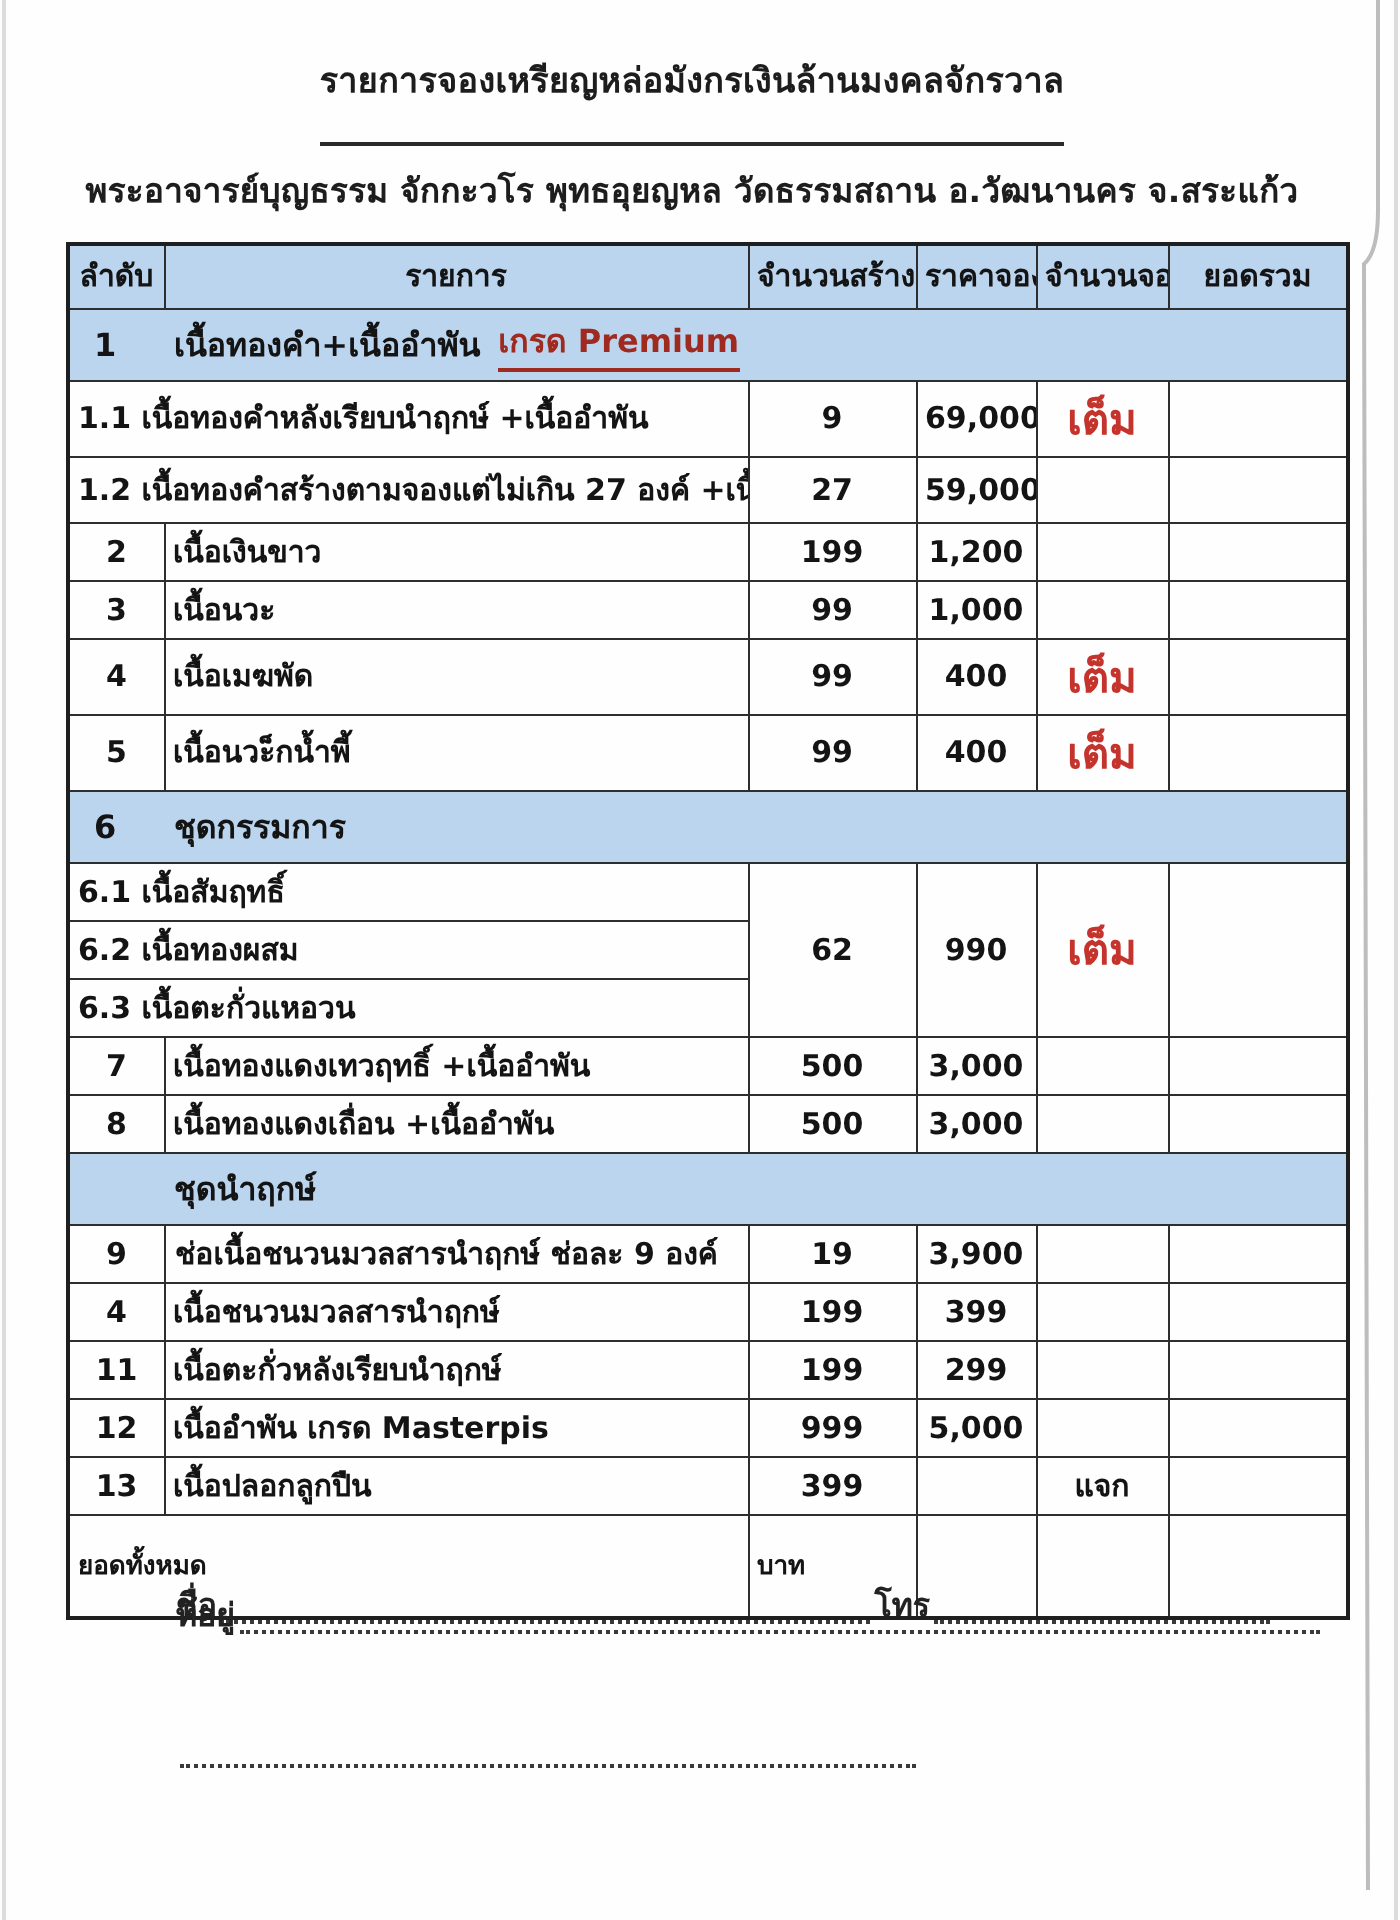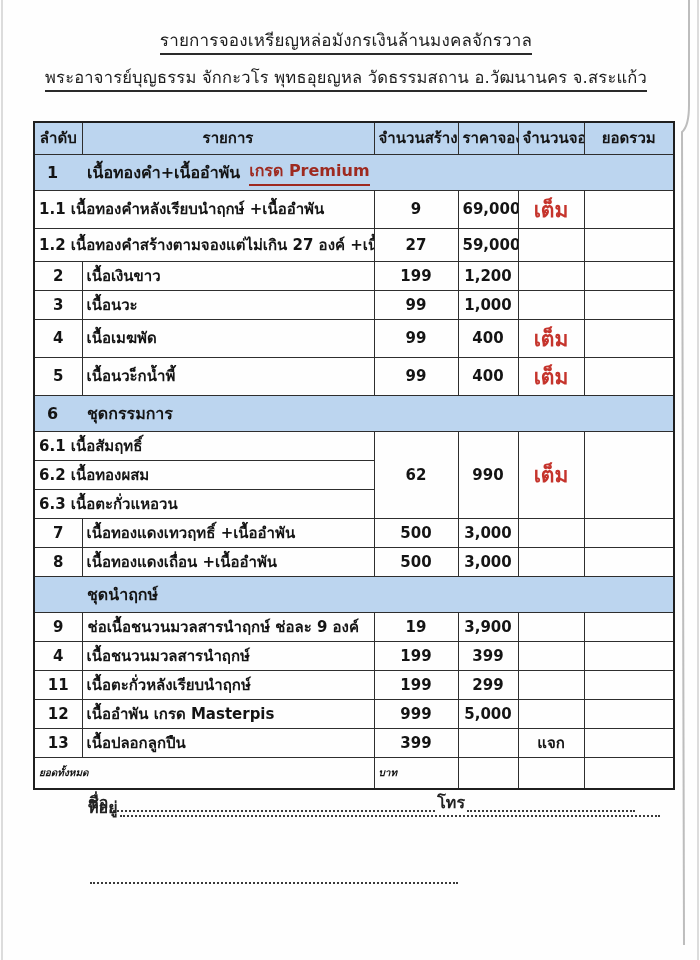--- a/index.html
+++ b/index.html
@@ -7,22 +7,22 @@
   body { font-family:"DejaVu Sans","Liberation Sans",sans-serif; color:#161616; }
   .page {
     position:relative; width:700px; height:960px; background:#fefefe; overflow:hidden;
   }
   .edge-left { position:absolute; left:1px; top:0; width:2px; height:960px; background:#dcdcdc; }
   .edge-right { position:absolute; right:1px; top:0; width:2px; height:960px; background:#dcdcdc; }
   .curl-svg { position:absolute; right:0; top:0; }
 
   
   .titles { position:absolute; top:26px; left:0; width:692px; text-align:center; }
-  .title-line { display:inline-block; font-weight:normal; font-size:17px; letter-spacing:.2px;
-    color:#1d1d1d; border-bottom:2px solid #2a2a2a; padding-bottom:0; }
+  .title-line { display:inline-block; font-weight:bold; font-size:17px; letter-spacing:.2px;
+    color:#1d1d1d; border-bottom:2px solid #2a2a2a; padding-bottom:18px; }
   .title-line.second { margin-top:9px; font-size:16.5px; }
 
   
   table.order { position:absolute; left:33px; top:121px; width:640px;
     border-collapse:collapse; table-layout:fixed; }
   table.order td, table.order th {
     border:1px solid #2e2e2e; font-weight:bold; font-size:15px; color:#141414;
     padding:2px 4px; vertical-align:middle; overflow:hidden; white-space:nowrap;
   }
   table.order { border:2px solid #1f1f1f; }
@@ -32,21 +32,21 @@
   td.sub-item { text-align:left; padding-left:6px; }
   td.center { text-align:center; }
   tr.section td { background:#bcd5ef; height:36px; font-size:16px; }
   .sec-wrap { display:flex; align-items:center; }
   .sec-no { width:46px; padding-left:8px; }
   .sec-label { padding-left:2px; }
   .grade { color:#9e2a20; border-bottom:2px solid #9e2a20; margin-left:9px; padding-bottom:1px; }
   .stamp { color:#c5342c !important; font-size:21px !important; font-weight:bold; text-align:center;margin-left:36px; }
   tr.item-row td { height:29px; }
   tr.sub-row td { height:33px; }
-  tr.total-row td { height:32px; font-size:10px;font-style:italic; }
+  tr.total-row td { height:52px; font-size:13px; }
   td.total-label { padding-left:8px; text-align:left; }
   td.unit { text-align:left; padding-left:8px; }
 
   
   .fill { position:absolute; display:flex; align-items:flex-end; font-weight:bold; font-size:16px; color:#222;font-family:Liberation Mono, monospace; }
   .fill .dots { flex:1; border-bottom:2.5px dotted #3a3a3a; margin:0 2px 3px 2px; height:1px; }
   .fill .dots.fixed { flex:none; }
   .line-name { left:88px; top:790px; width:549px; }
   .line-addr { left:88px; top:795px; width:574px; }
   .line-extra { left:88px; top:882px; width:372px; }

